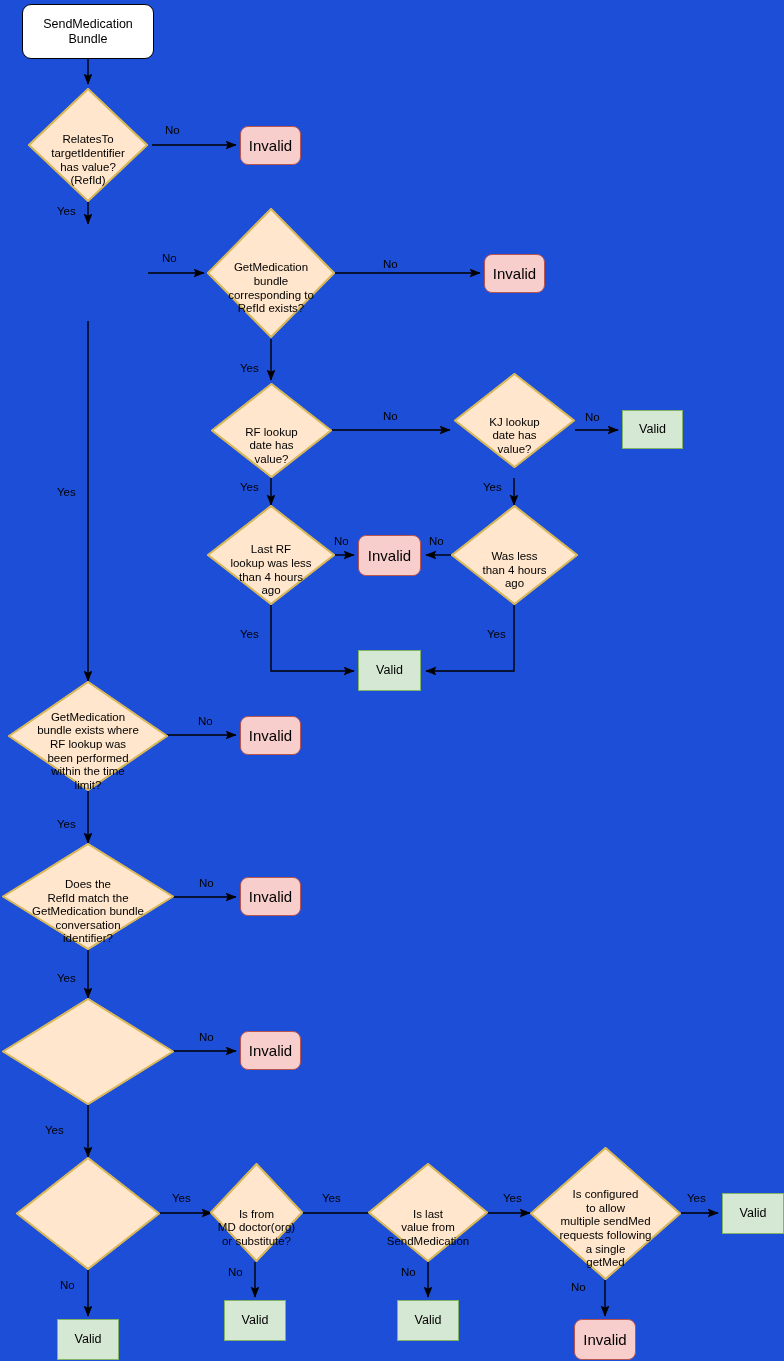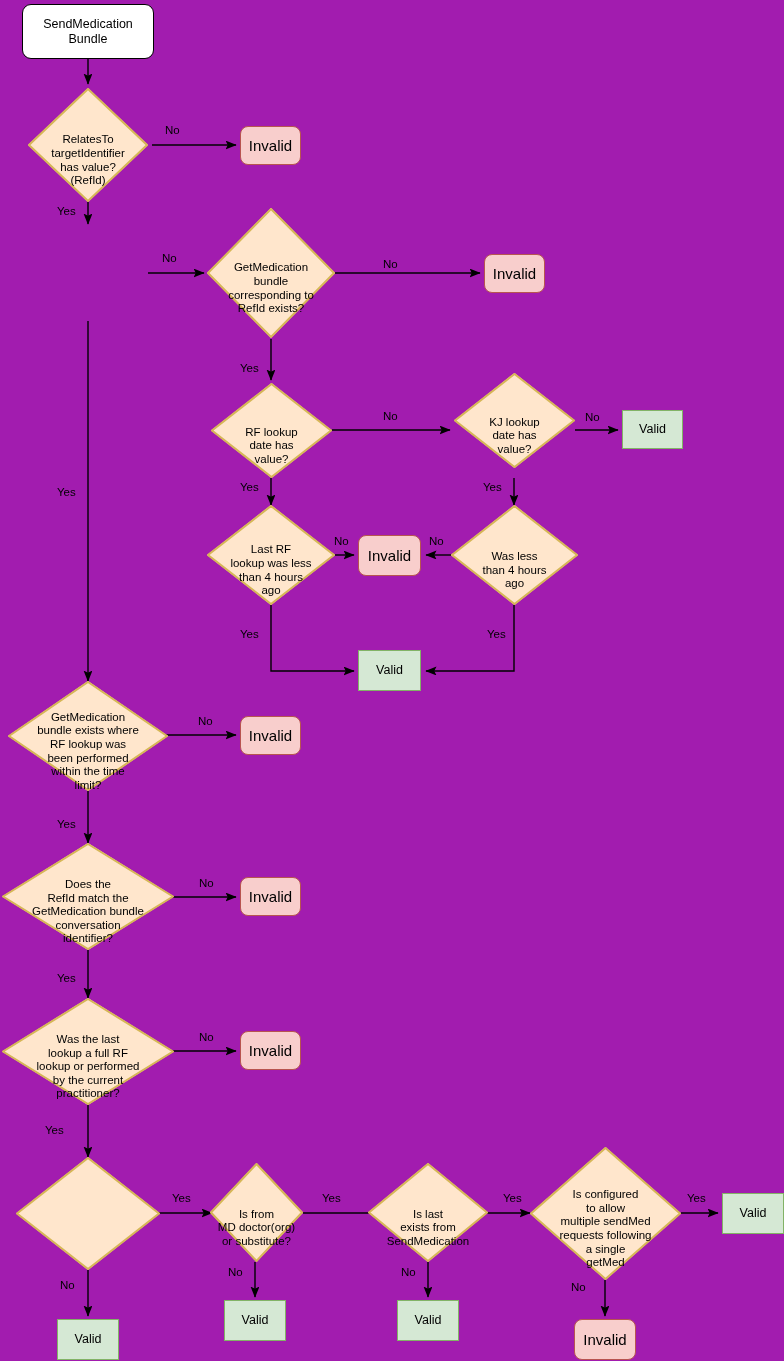--- a/index.html
+++ b/index.html
@@ -7,21 +7,21 @@
     padding: 0;
     background: #ffffff;
   }
   body {
     font-family: "Liberation Sans", sans-serif;
   }
   #canvas {
     position: relative;
     width: 784px;
     height: 1361px;
-    background: #a21caf;
+    background: #1d4ed8;
     overflow: hidden;
   }
   #edges {
     position: absolute;
     left: 0;
     top: 0;
     width: 784px;
     height: 1361px;
     pointer-events: none;
   }
@@ -302,25 +302,20 @@
   <div class="edge-label" style="left:57px; top:972px;">Yes</div>
   <div class="node term-invalid" style="left:240px; top:877px; width:61px; height:39px;">
     <span class="label">Invalid</span>
   </div>
 
   <div class="node decision" style="left:2px; top:998px; width:172px; height:107px;">
     <div class="dia"></div>
     <svg class="diaborder" viewBox="0 0 172 107" preserveAspectRatio="none">
         <polygon points="86,1 171,53.5 86,106 1,53.5" fill="none" stroke="#d6b656" stroke-width="2"></polygon>
       </svg>
-    <span class="label">Was the last
-lookup a full RF
-lookup or performed
-by the current
-practitioner?</span>
   </div>
   <div class="edge-label" style="left:199px; top:1031px;">No</div>
   <div class="edge-label" style="left:45px; top:1124px;">Yes</div>
   <div class="node term-invalid" style="left:240px; top:1031px; width:61px; height:39px;">
     <span class="label">Invalid</span>
   </div>
 
   <div class="node decision" style="left:16px; top:1157px; width:144px; height:113px;">
     <div class="dia"></div>
     <svg class="diaborder" viewBox="0 0 144 113" preserveAspectRatio="none">
@@ -347,21 +342,21 @@
   <div class="node term-valid" style="left:224px; top:1300px; width:62px; height:41px;">
     <span class="label">Valid</span>
   </div>
 
   <div class="node decision" style="left:368px; top:1163px; width:120px; height:99px;">
     <div class="dia"></div>
     <svg class="diaborder" viewBox="0 0 120 99" preserveAspectRatio="none">
         <polygon points="60,1 119,49.5 60,98 1,49.5" fill="none" stroke="#d6b656" stroke-width="2"></polygon>
       </svg>
     <span class="label">Is last
-exists from
+value from
 SendMedication</span>
   </div>
   <div class="edge-label" style="left:503px; top:1192px;">Yes</div>
   <div class="edge-label" style="left:401px; top:1266px;">No</div>
   <div class="node term-valid" style="left:397px; top:1300px; width:62px; height:41px;">
     <span class="label">Valid</span>
   </div>
 
   <div class="node decision" style="left:530px; top:1147px; width:151px; height:133px;">
     <div class="dia"></div>

